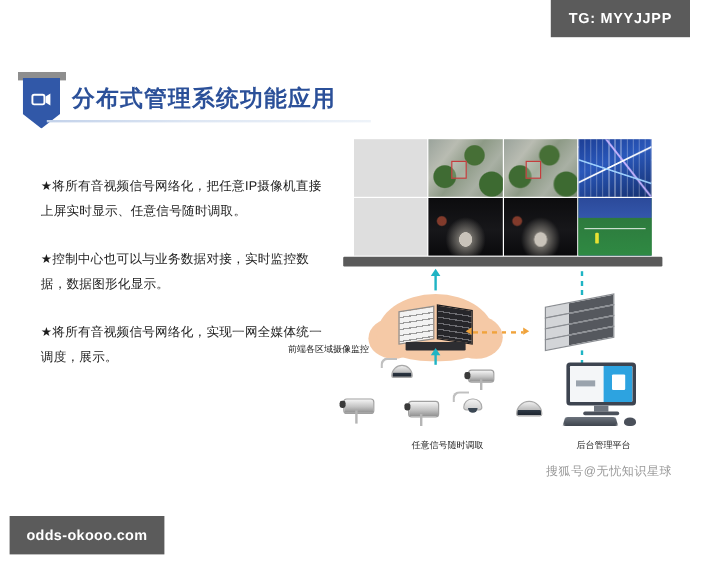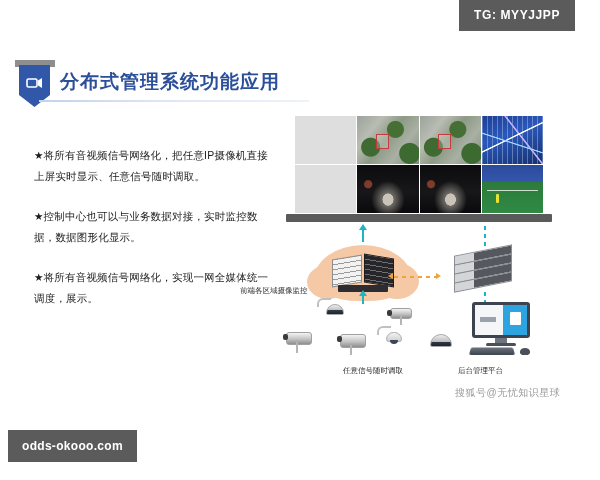--- a/index.html
+++ b/index.html
@@ -207,21 +207,21 @@
   .kbd{
     position:absolute;left:2px;top:45px;width:44px;height:8px;
     background:linear-gradient(180deg,#6d747e 0%,#3f454e 100%);
     border-radius:2px;transform:perspective(30px) rotateX(22deg);
   }
   .mouse{
     position:absolute;left:52px;top:46px;width:10px;height:7px;
     background:#4a505a;border-radius:50% 50% 40% 40%;
   }
   .pc-label{
-    position:absolute;left:176px;top:258px;width:90px;
+    position:absolute;left:176px;top:258px;width:90px;text-align:center;
     font-size:7.5px;color:#1c1c1c;
   }
   
   .arrow-up{
     position:absolute;width:0;height:0;
     border-left:4px solid transparent;border-right:4px solid transparent;
     border-bottom:6px solid #1fb4c4;
   }
   .arrow-stem{position:absolute;width:2px;background:#1fb4c4;}
   .dash-v{

